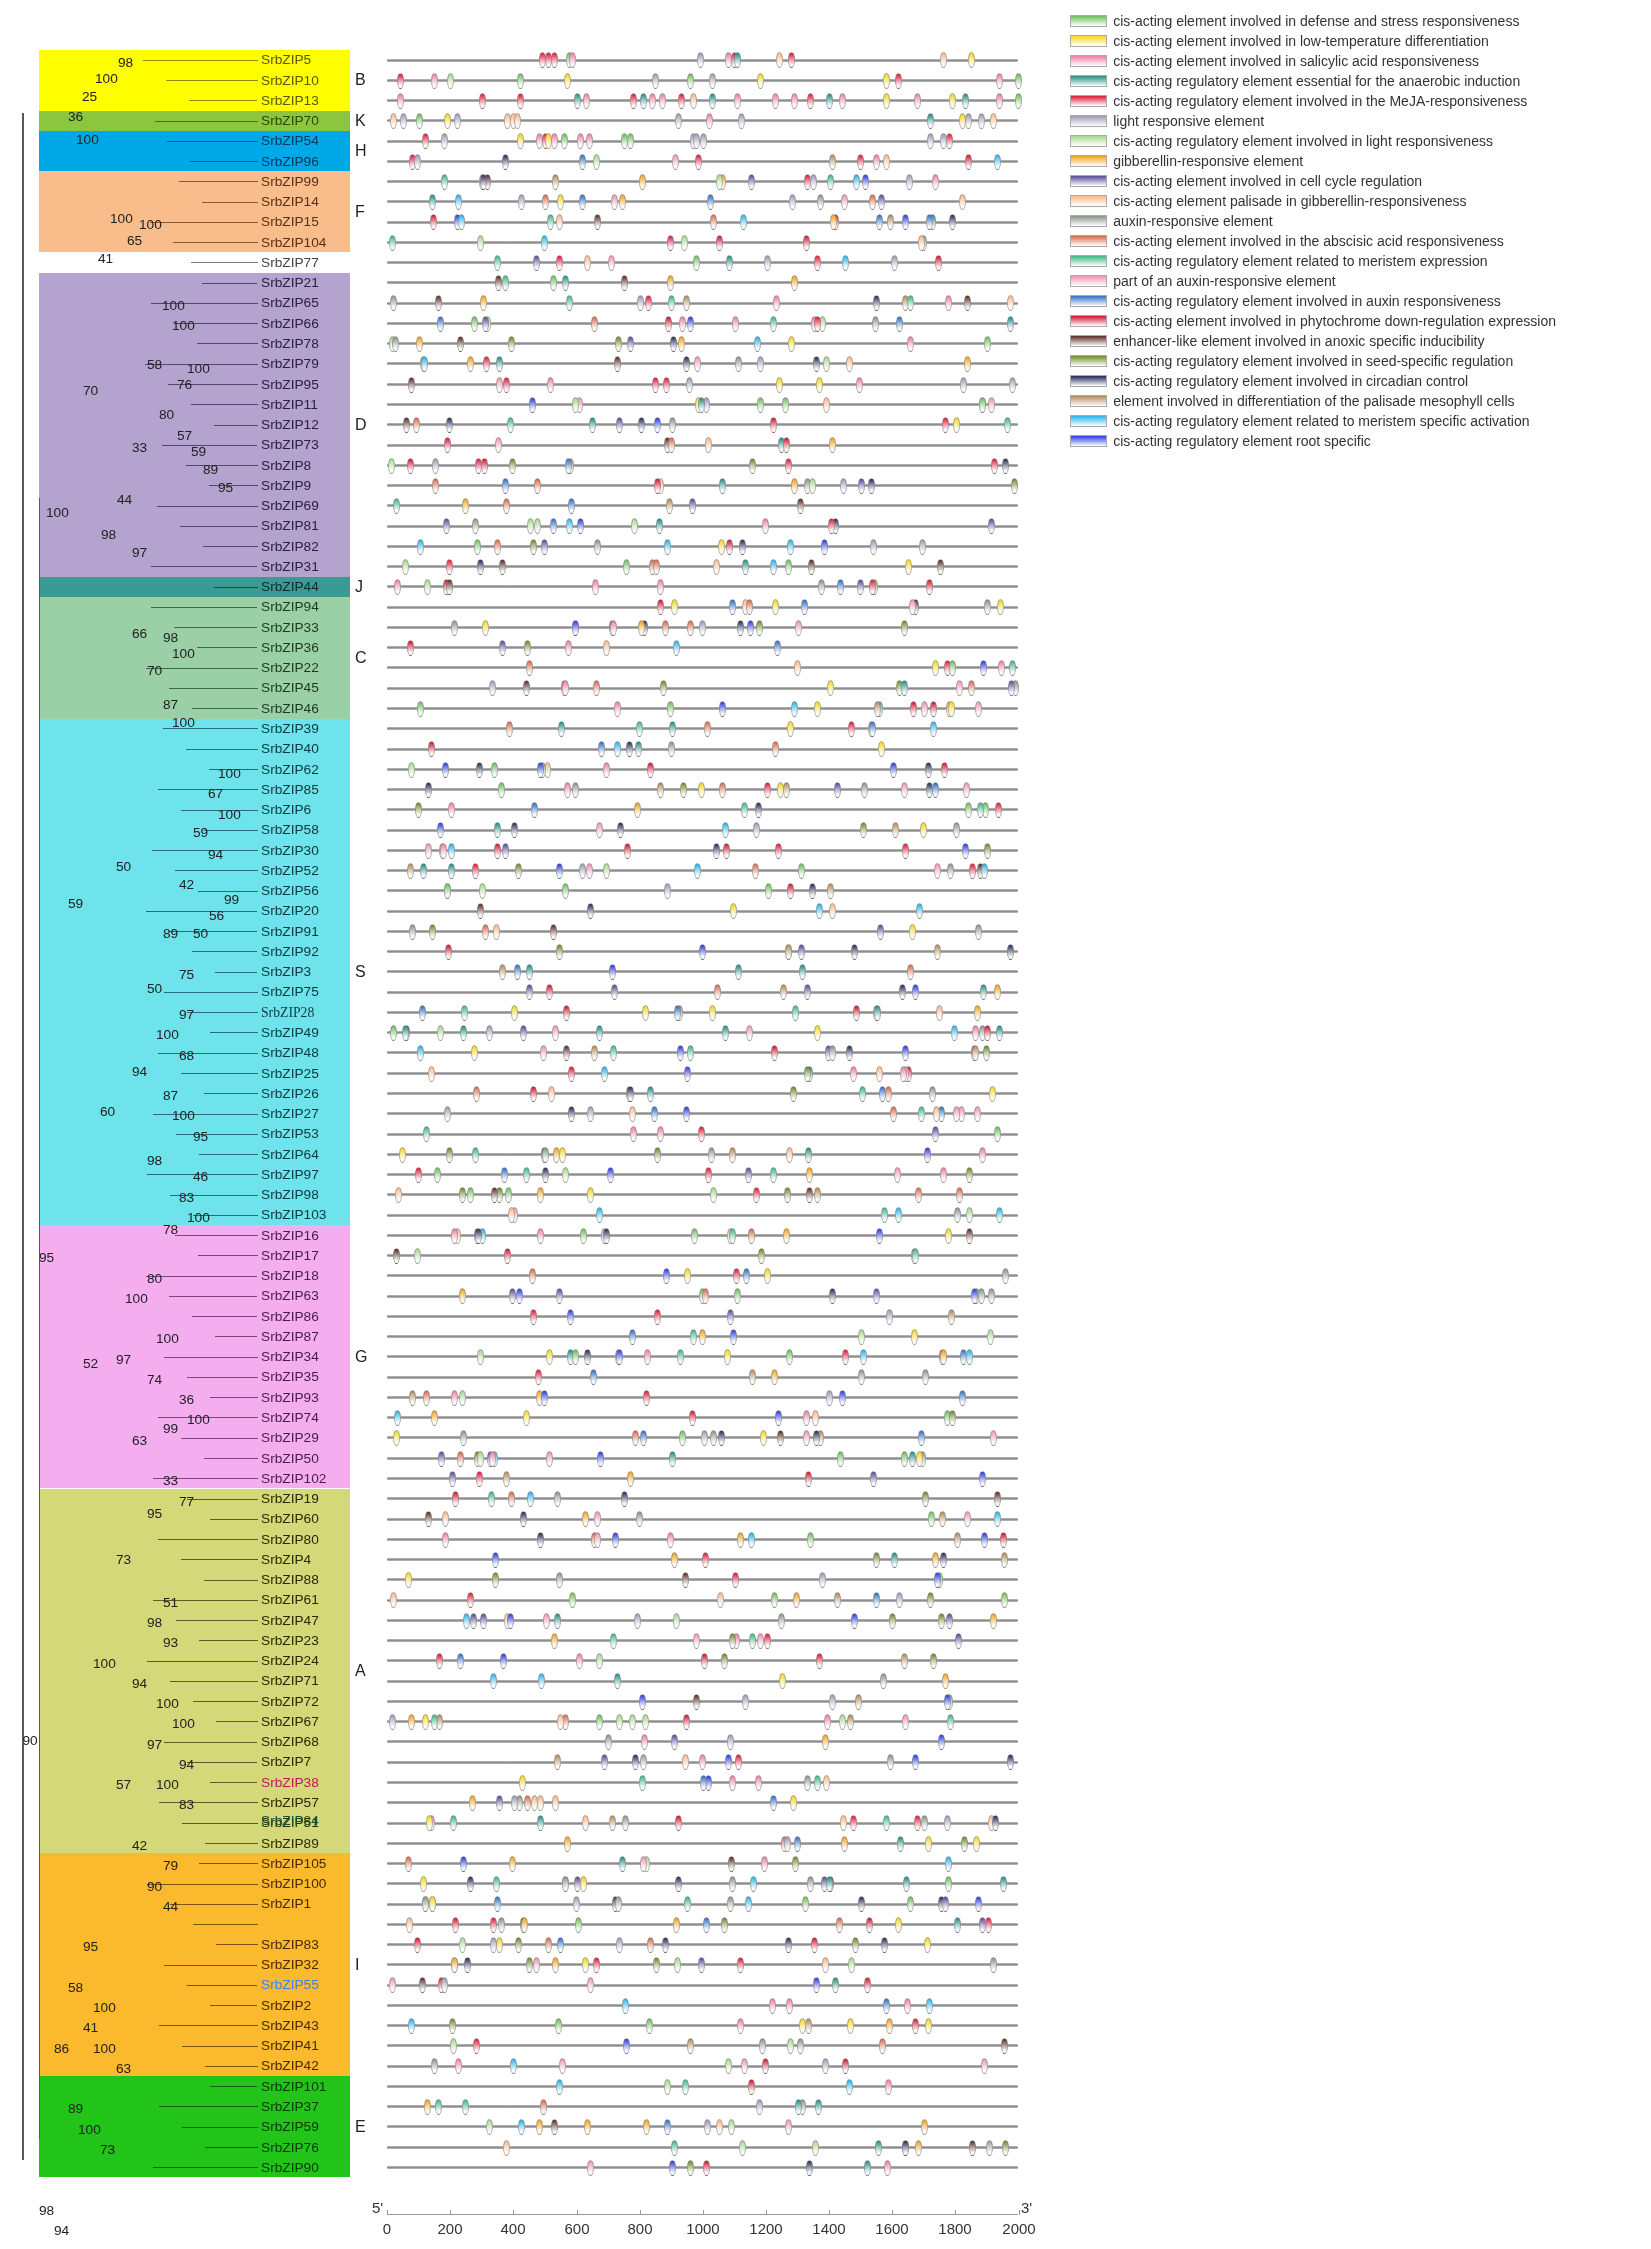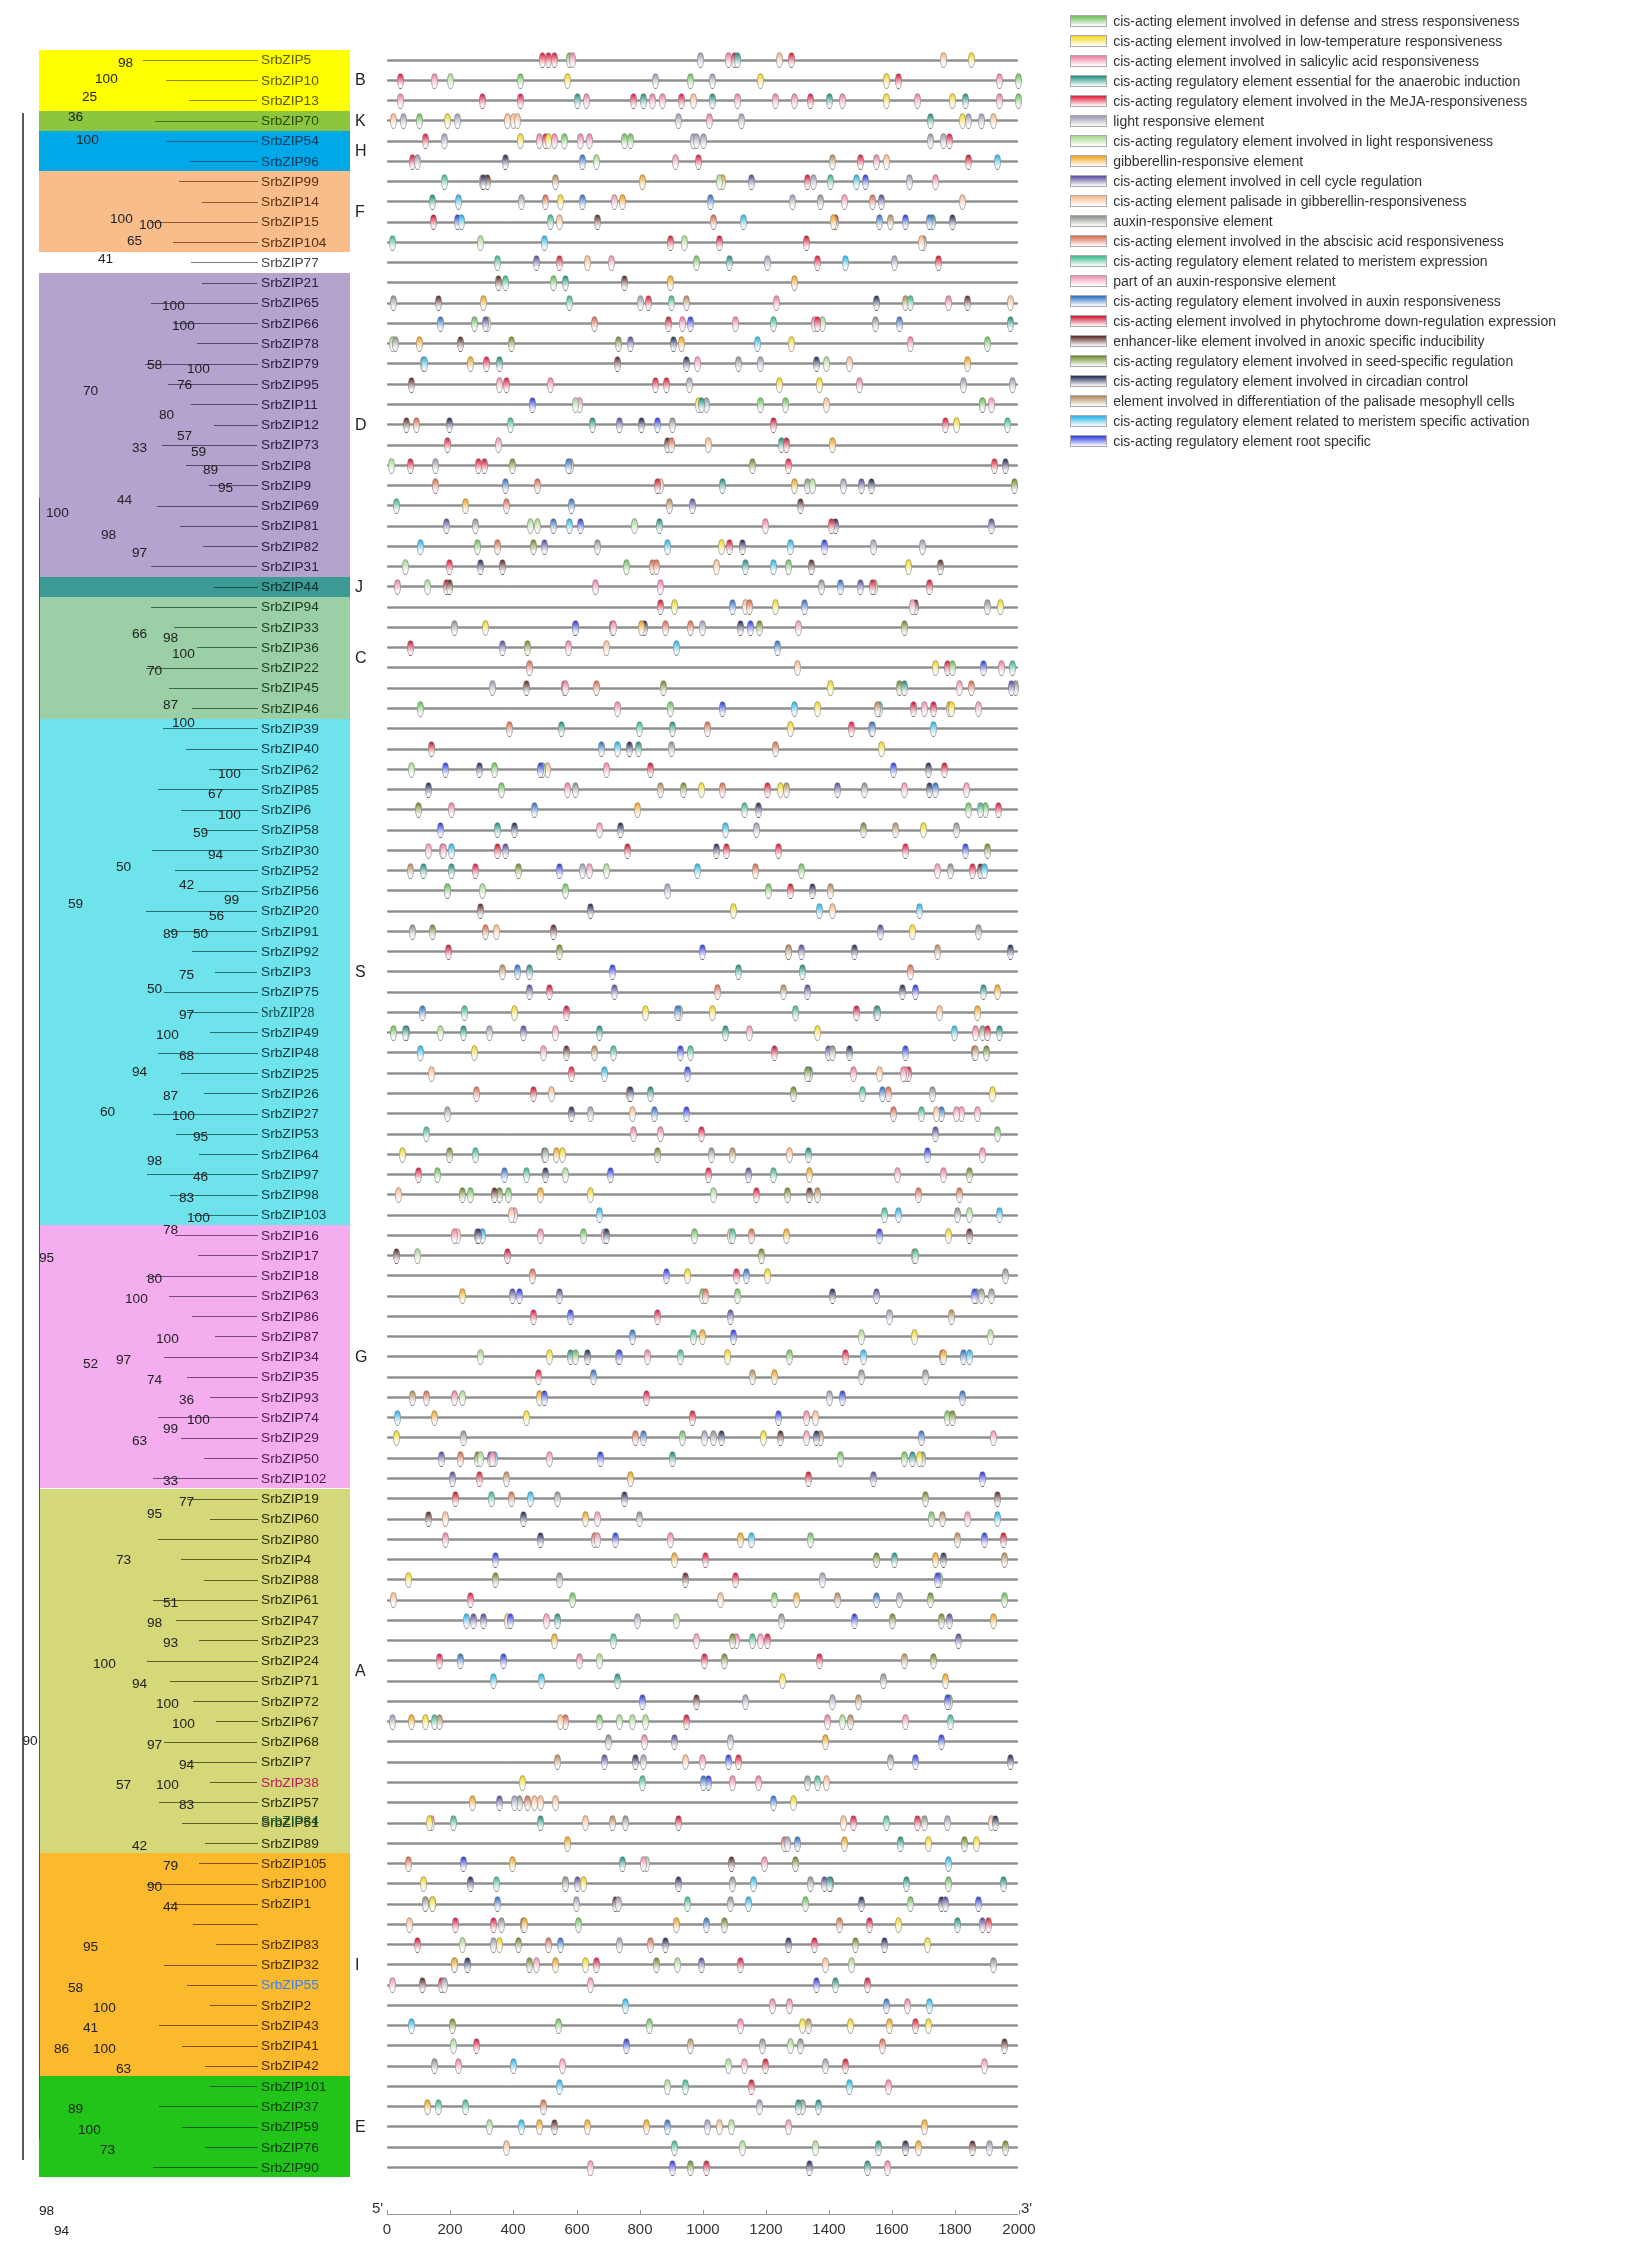--- a/index.html
+++ b/index.html
@@ -1719,21 +1719,21 @@
     </div>
   <span class="endlabel" style="left:372px;top:2199px;">5'</span>
   <span class="endlabel" style="left:1021px;top:2199px;">3'</span>
   <div id="legend">
       <div class="lg-item">
         <span class="lg-swatch" style="background:linear-gradient(#6cbf5a,#fff);"></span>
         <span class="lg-label">cis-acting element involved in defense and stress responsiveness</span>
       </div>
       <div class="lg-item">
         <span class="lg-swatch" style="background:linear-gradient(#f2d81e,#fff);"></span>
-        <span class="lg-label">cis-acting element involved in low-temperature responsiveness</span>
+        <span class="lg-label">cis-acting element involved in low-temperature differentiation</span>
       </div>
       <div class="lg-item">
         <span class="lg-swatch" style="background:linear-gradient(#ef7fa0,#fff);"></span>
         <span class="lg-label">cis-acting element involved in salicylic acid responsiveness</span>
       </div>
       <div class="lg-item">
         <span class="lg-swatch" style="background:linear-gradient(#1f8f82,#fff);"></span>
         <span class="lg-label">cis-acting regulatory element essential for the anaerobic induction</span>
       </div>
       <div class="lg-item">

